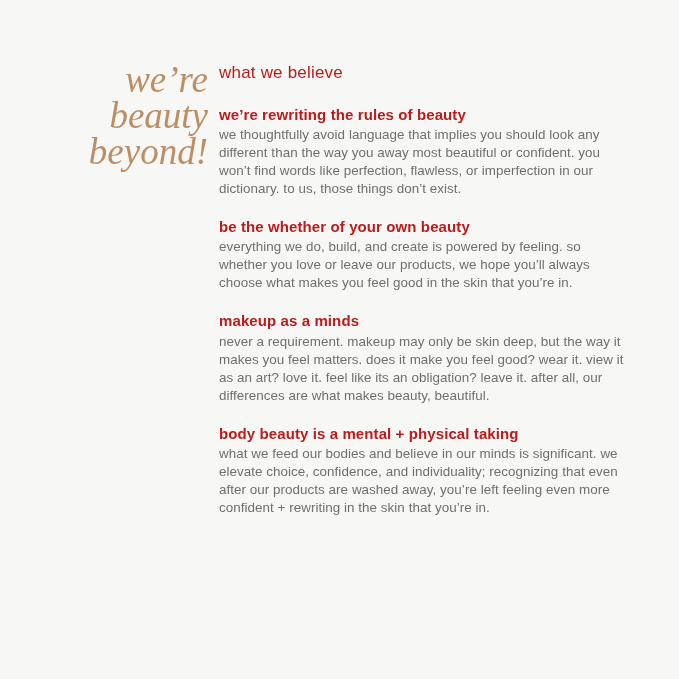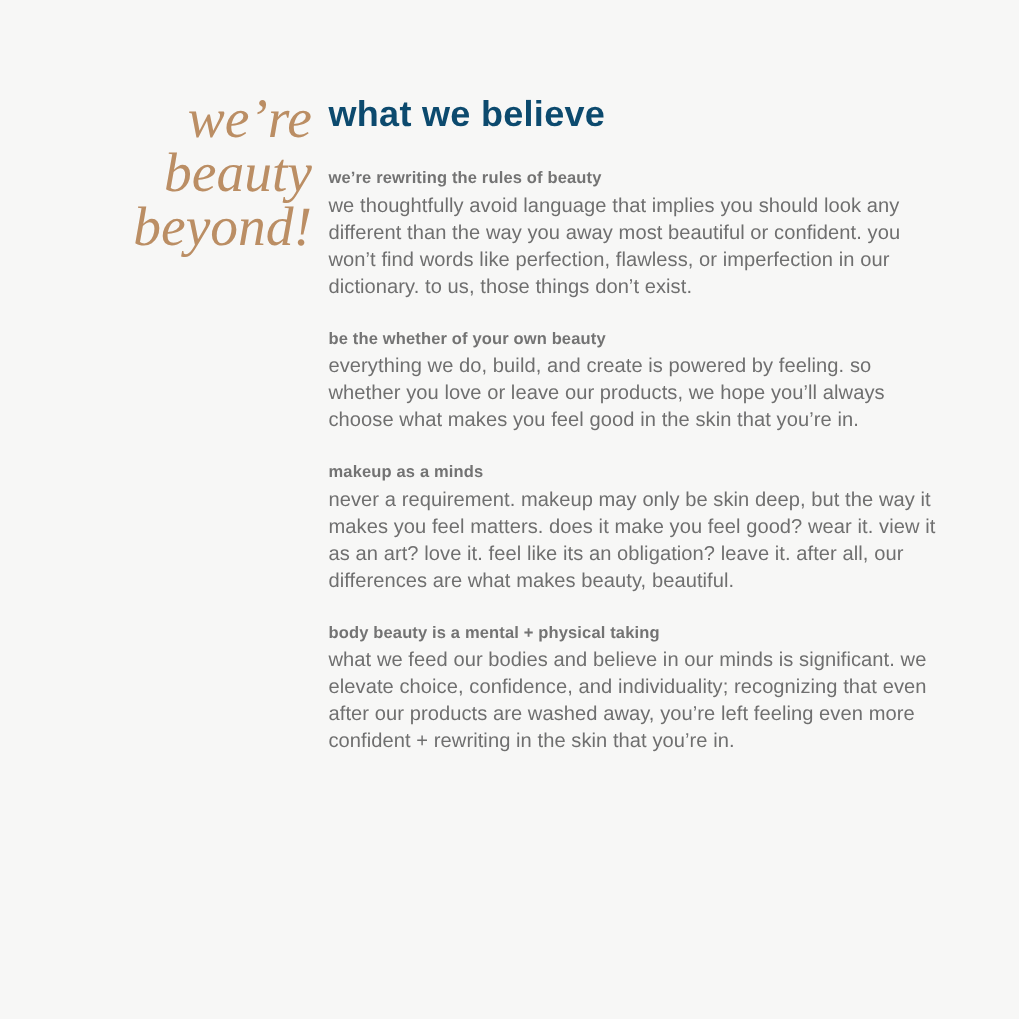--- a/index.html
+++ b/index.html
@@ -53,39 +53,39 @@
 
   
   .believe-col {
     position: absolute;
     left: 219px;
     top: 64px;
     width: 410px;
   }
 
   .main-title {
-    font-size: 24px;
-    font-weight: 700;
-    color: #0c4a6e;
+    font-size: 17px;
+    font-weight: 400;
+    color: #b91c1c;
     letter-spacing: 0.2px;
     margin: 0 0 22px 0;
     line-height: 1.1;
   }
 
   .belief-block {
     margin-bottom: 19px;
   }
   .belief-block:last-child {
     margin-bottom: 0;
   }
 
   .belief-heading {
-    font-size: 11px;
+    font-size: 15px;
     font-weight: 700;
-    color: #737373;
+    color: #b91c1c;
     letter-spacing: 0.1px;
     line-height: 1.35;
     margin: 0 0 1px 0;
   }
 
   .belief-body {
     font-size: 13.4px;
     font-weight: 400;
     color: #6f6f6f;
     line-height: 1.345;

